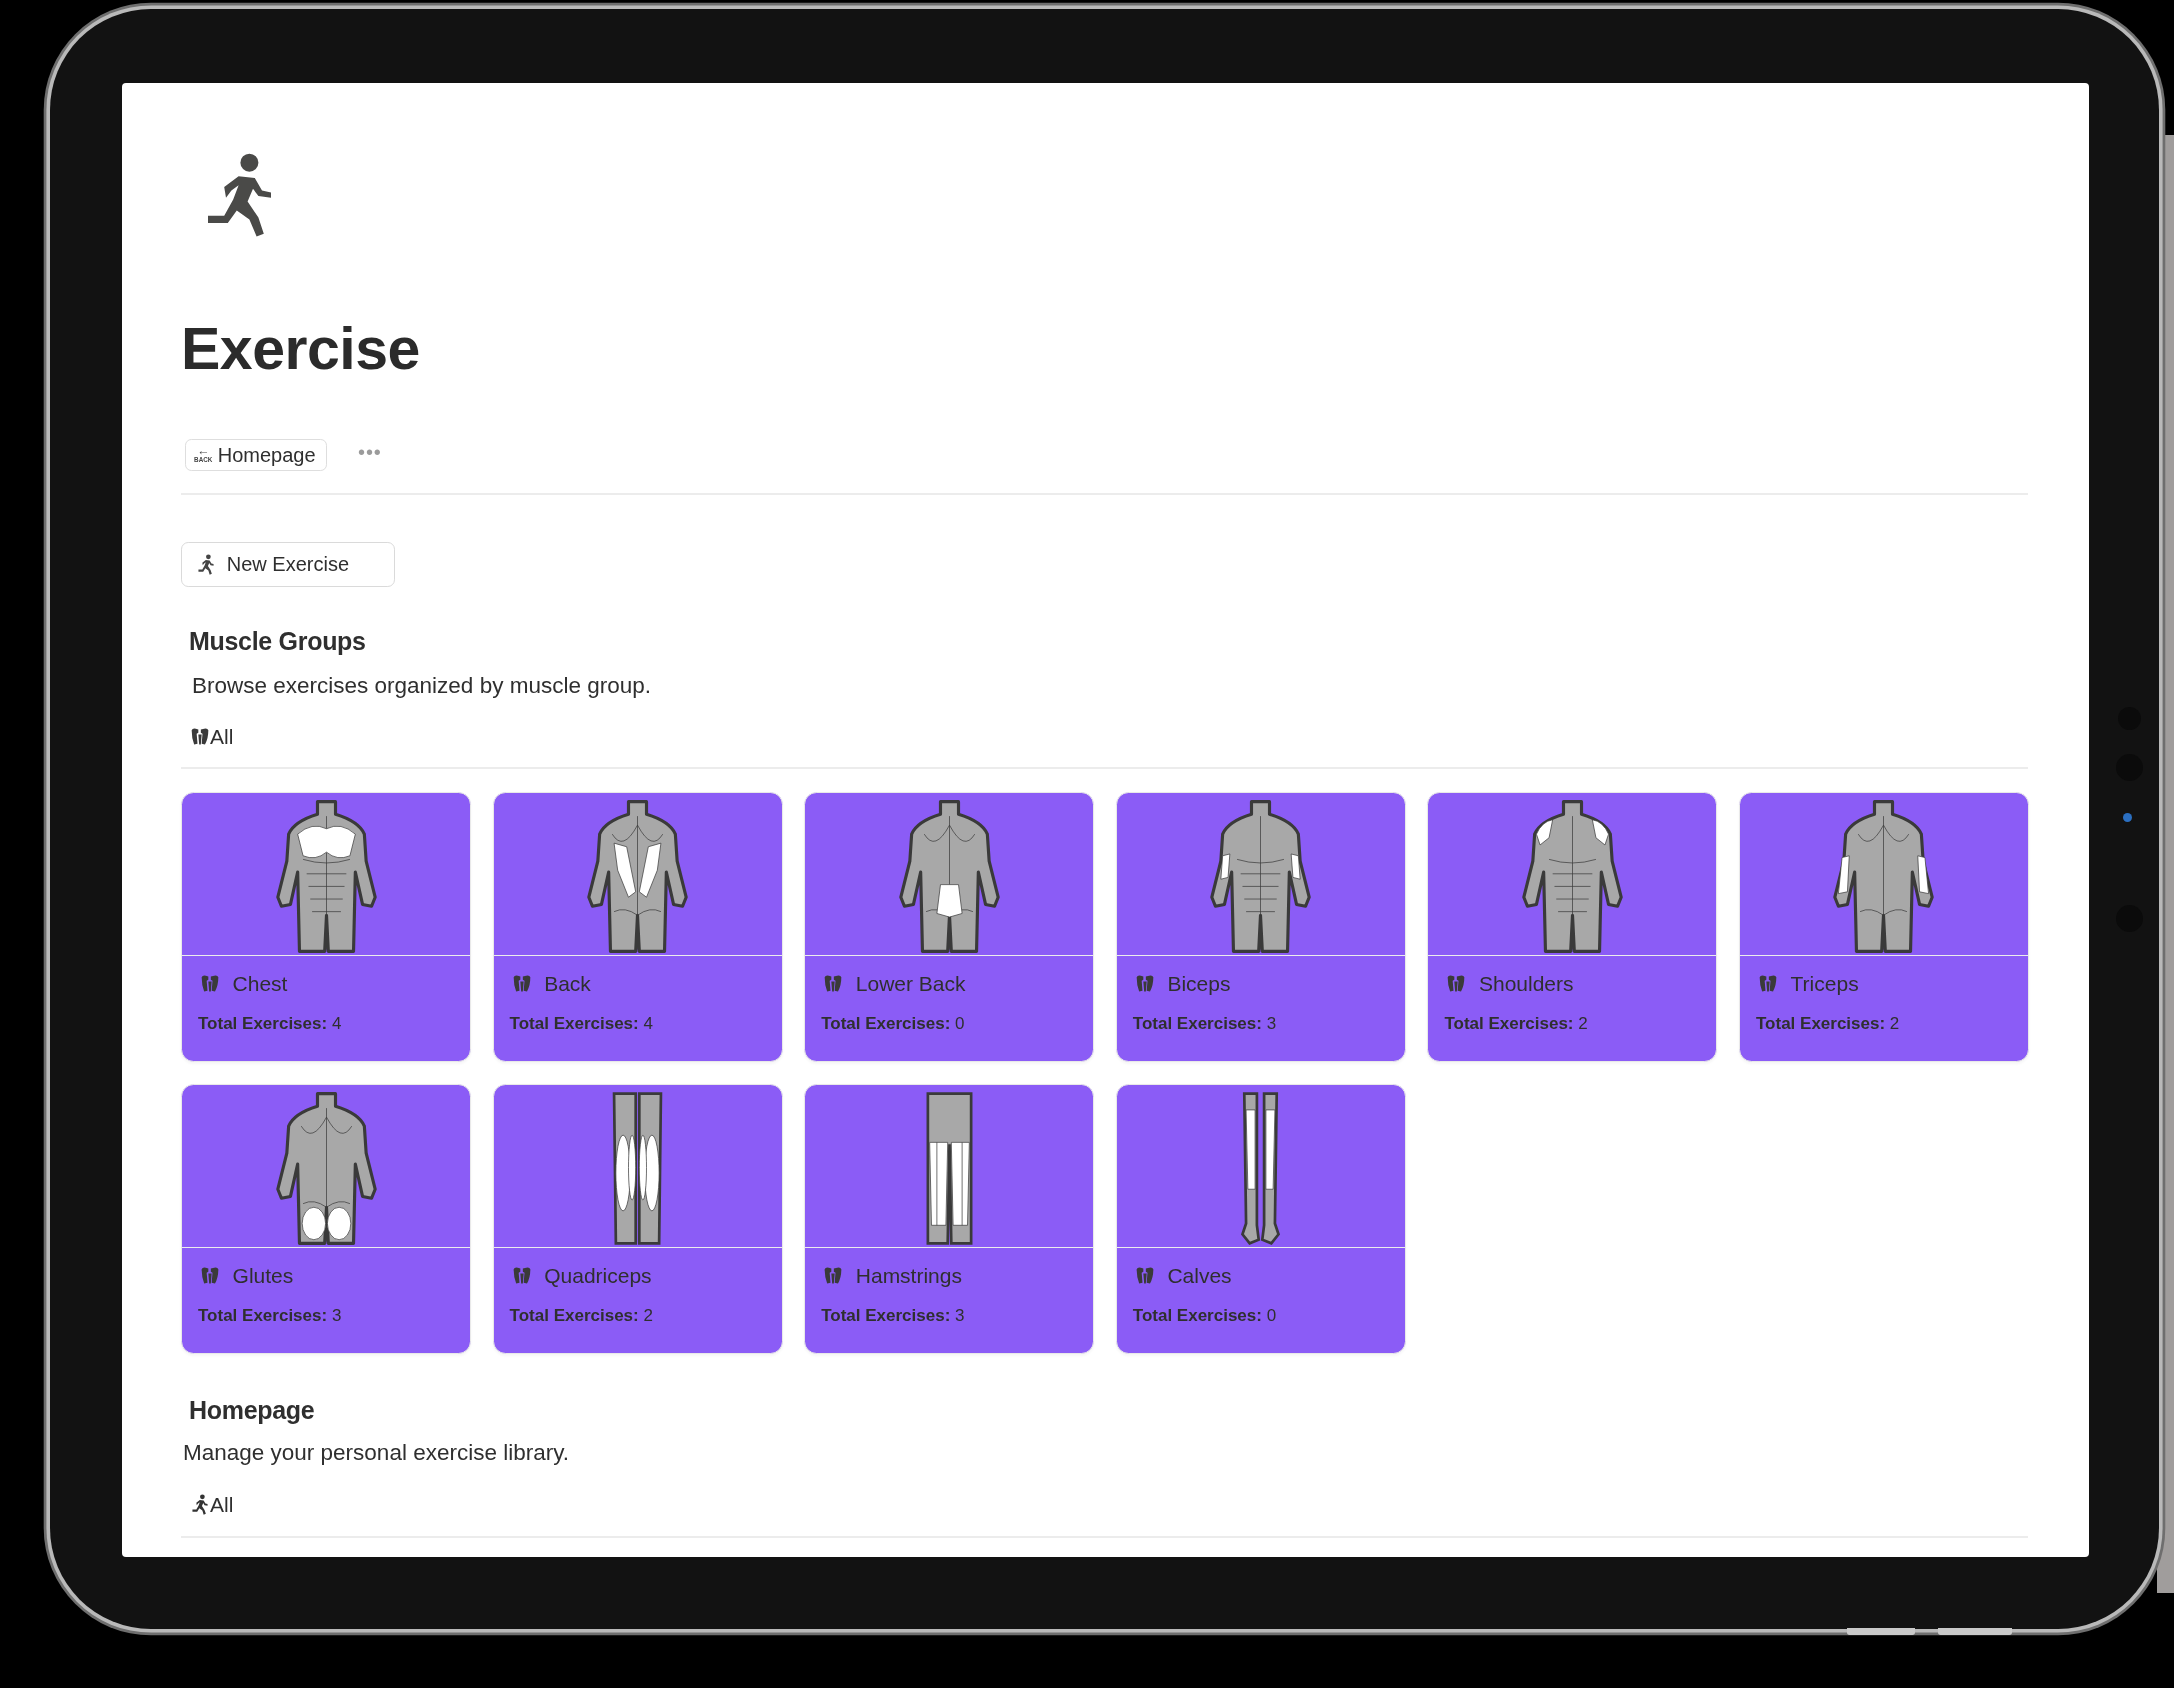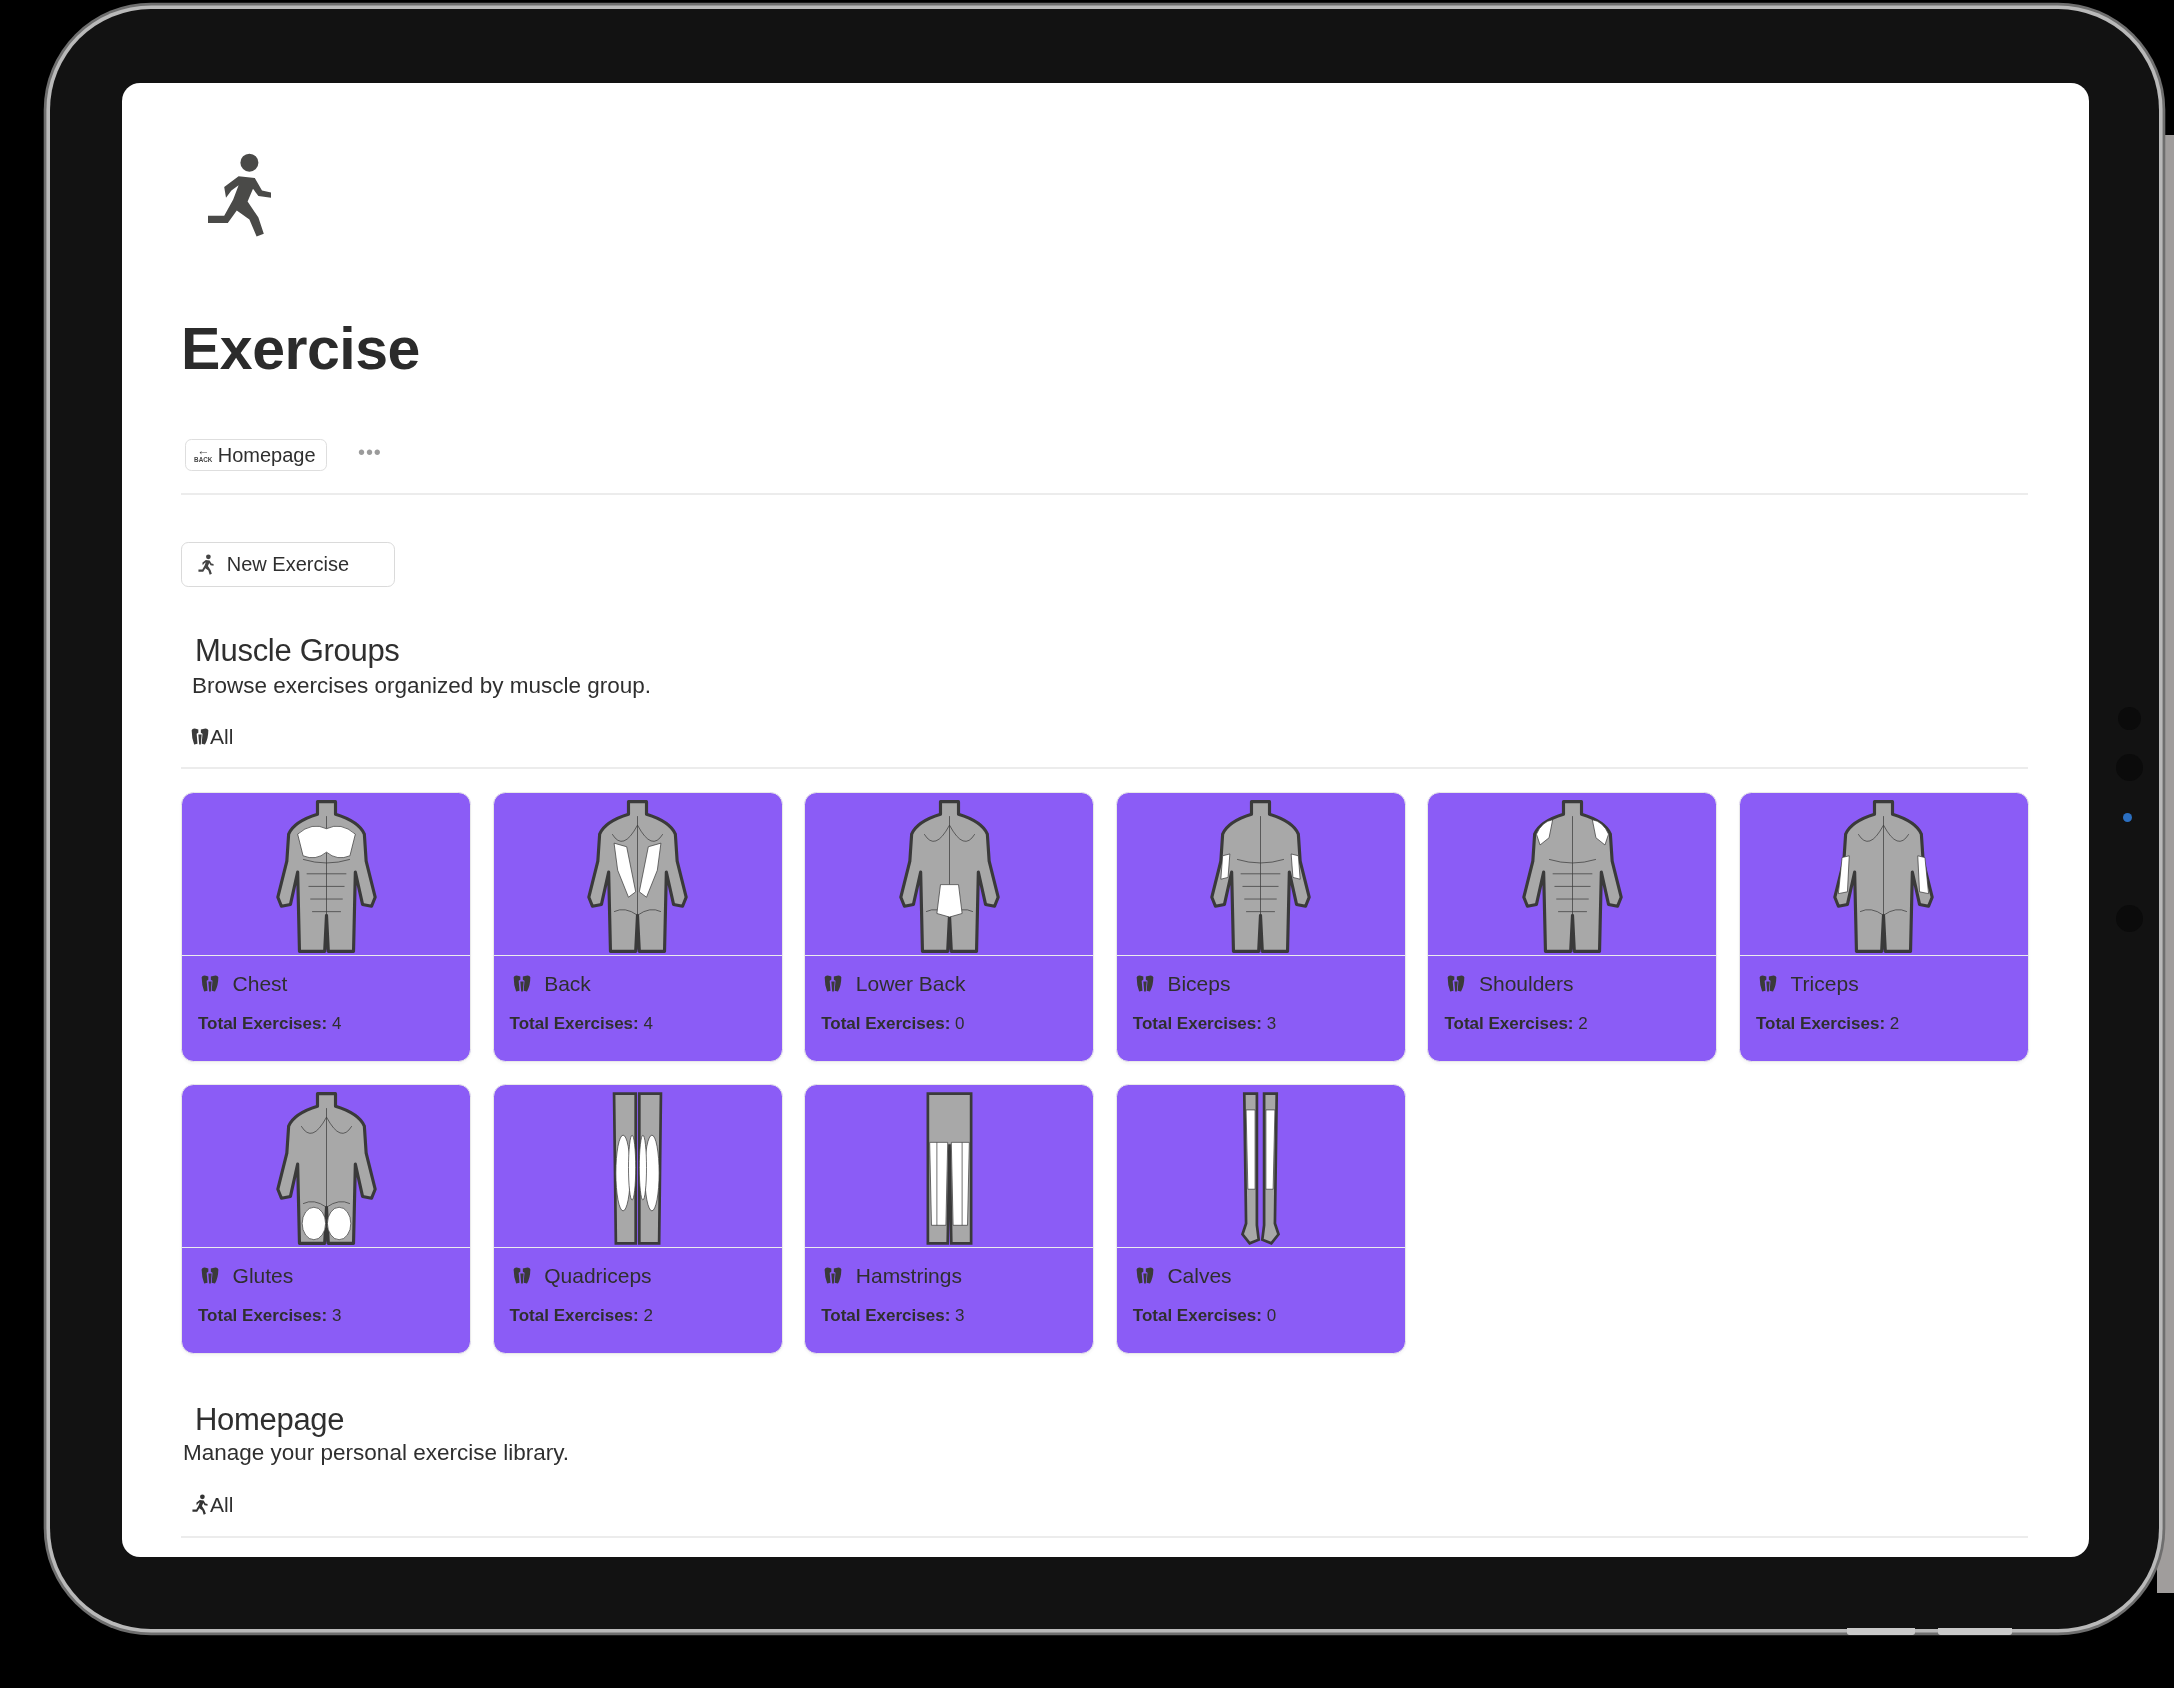--- a/index.html
+++ b/index.html
@@ -10,40 +10,40 @@
   .side-strip { position:absolute; left:2157px; top:135px; width:18px; height:1458px; background:#a09d9c; }
   .device {
     position:absolute; left:50px; top:9px; width:2109px; height:1620px;
     background:#121212; border-radius:101px;
     box-shadow: 0 0 0 3.6px #b9b9b9, 0 0 0 6.3px #6e6e6e;
   }
   .btn-bump { position:absolute; height:7.2px; background:#c9c9c9; border-radius:0 0 2.7px 2.7px; top:1628px; }
   .side-dot { position:absolute; left:2118px; border-radius:50%; background:#0b0b0b; }
   .screen {
     position:absolute; left:122px; top:83px; width:1967px; height:1474px;
-    background:#fff; border-radius:18px; overflow:hidden;
+    background:#fff; border-radius:4px; overflow:hidden;
   }
   .page-icon { position:absolute; left:77px; top:68px; width:81px; height:90px; }
   .title { position:absolute; left:59px; top:232px; font-size:59px; font-weight:700; color:#2b2b2b; letter-spacing:-0.5px; margin:0; }
   .home-btn {
     position:absolute; left:63px; top:356px; height:32px; padding:0 10.8px 0 7.2px;
     border:1.4px solid #dedede; border-radius:6.3px; display:flex; align-items:center; gap:4.5px;
     font-size:20px; color:#2f2f2f; background:#fff; box-sizing:border-box;
   }
   .back-icon { width:20px; height:20px; display:flex; flex-direction:column; align-items:center; justify-content:center; }
   .back-icon .arrow { font-size:12.6px; line-height:10px; font-weight:700; color:#444; }
   .back-icon .txt { font-size:6.3px; line-height:7.2px; font-weight:700; color:#444; }
   .more-btn { position:absolute; left:236px; top:358px; font-size:20px; color:#9b9b9b; letter-spacing:0.9px; }
   .hr { position:absolute; height:1.8px; background:#ececec; }
   .new-btn {
     position:absolute; left:59px; top:459px; height:45px; width:214px;
     border:1.4px solid #dadada; border-radius:7.2px; box-sizing:border-box;
     display:flex; align-items:center; gap:10.8px; padding-left:14px; font-size:20px; color:#2f2f2f;
   }
-  .h2 { position:absolute; left:61px; font-size:31px; font-weight:400; color:#2f2f2f; margin:12px; letter-spacing:-0.3px; }
+  .h2 { position:absolute; left:61px; font-size:25px; font-weight:700; color:#2f2f2f; margin:6px; letter-spacing:-0.3px; }
   .desc { position:absolute; left:61px; font-size:22.5px; color:#2f2f2f; }
   .view-tab { position:absolute; left:68px; display:flex; align-items:center; gap:0; font-size:21px; color:#2f2f2f;text-align:right; }
   .grid { position:absolute; left:59px; top:709px; width:1847px; display:grid; grid-template-columns:repeat(6, 290px); column-gap:21.6px; row-gap:21.6px; }
   .card {
     height:270px; border:1.4px solid #e9e9e9; border-radius:12.6px; box-sizing:border-box; background:#8b5cf6;
     overflow:hidden; box-shadow:0 1.8px 2.7px rgba(0,0,0,0.04);
   }
   .card-img { height:162px; border-bottom:1.4px solid #ececec; display:flex; align-items:flex-end; justify-content:center; }
   .card-img svg { display:block; }
   .card-name { display:flex; align-items:center; gap:12.6px; padding:16px 0 0 18px; font-size:21px; color:#2f2f2f; }

